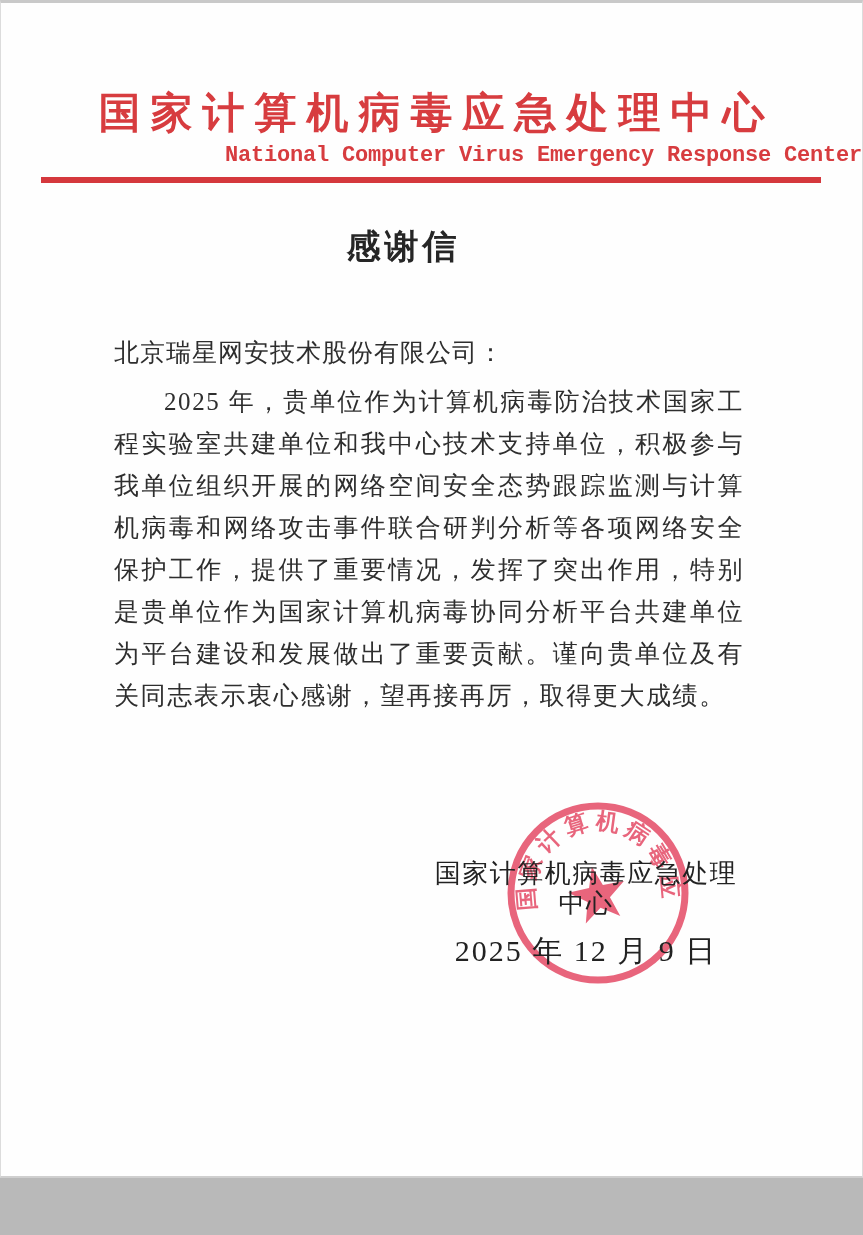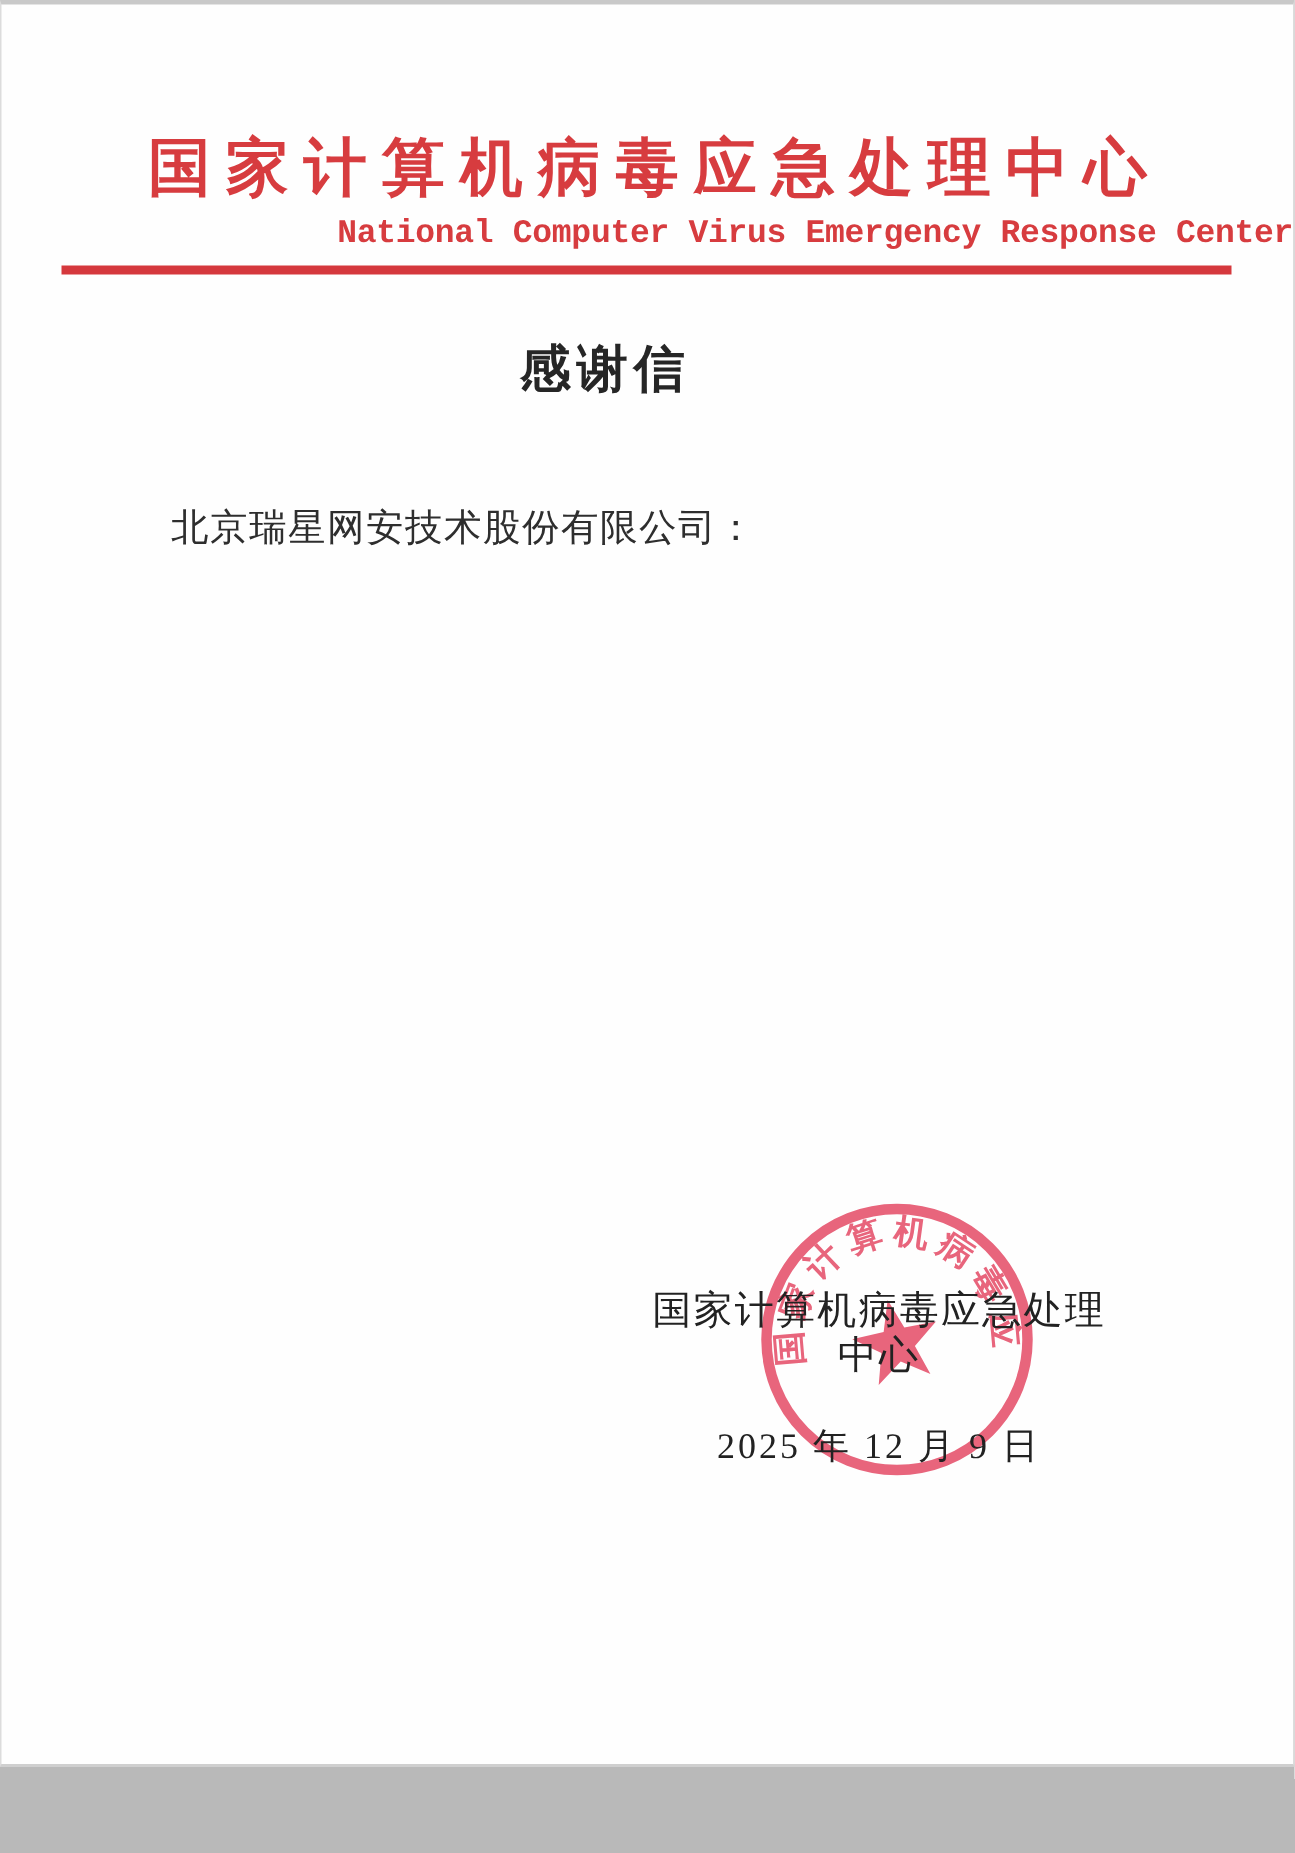--- a/index.html
+++ b/index.html
@@ -82,42 +82,43 @@
     text-align:center;
     z-index:2;
   }
   .sig-name {
     font-size:26px;
     letter-spacing:1.5px;
     line-height:30px;
     color:#222;
   }
   .sig-date {
-    margin-top:31px;
-    font-size:24px;
+    margin-top:17px;
+    font-size:30px;
     letter-spacing:2px;
     line-height:30px;
     color:#222;
   }
 </style>
 </head>
 <body>
 
 <div class="page">
 
   <header class="letterhead">
     <div class="org-cn">国家计算机病毒应急处理中心</div>
     <div class="org-en">National Computer Virus Emergency Response Center</div>
     <div class="rule"></div>
   </header>
 
   <h1 class="letter-title">感谢信</h1>
 
   <div class="letter-body">
     <div class="salutation">北京瑞星网安技术股份有限公司：</div>
+    <p class="para">2025 年，贵单位作为计算机病毒防治技术国家工程实验室共建单位和我中心技术支持单位，积极参与我单位组织开展的网络空间安全态势跟踪监测与计算机病毒和网络攻击事件联合研判分析等各项网络安全保护工作，提供了重要情况，发挥了突出作用，特别是贵单位作为国家计算机病毒协同分析平台共建单位为平台建设和发展做出了重要贡献。谨向贵单位及有关同志表示衷心感谢，望再接再厉，取得更大成绩。</p>
   </div>
 
   <div class="seal">
     <svg width="186" height="186" viewBox="0 0 186 186">
       <circle cx="93" cy="93" r="87" fill="none" stroke="#e5506b" stroke-width="7"></circle>
       <path d="M0,-30 L7.05,-9.71 L28.53,-9.27 L11.41,3.71 L17.63,24.27 L0,12 L-17.63,24.27 L-11.41,3.71 L-28.53,-9.27 L-7.05,-9.71 Z" transform="translate(93,96) rotate(-12)" fill="#e5506b"></path>
       <defs>
         <path id="sealArc" d="M 31.2 109.6 A 64 64 0 1 1 154.8 109.6" fill="none"></path>
       </defs>
       <text font-size="23" fill="#e5506b" font-weight="bold" font-family="&quot;Liberation Serif&quot;,&quot;DejaVu Serif&quot;,serif">

